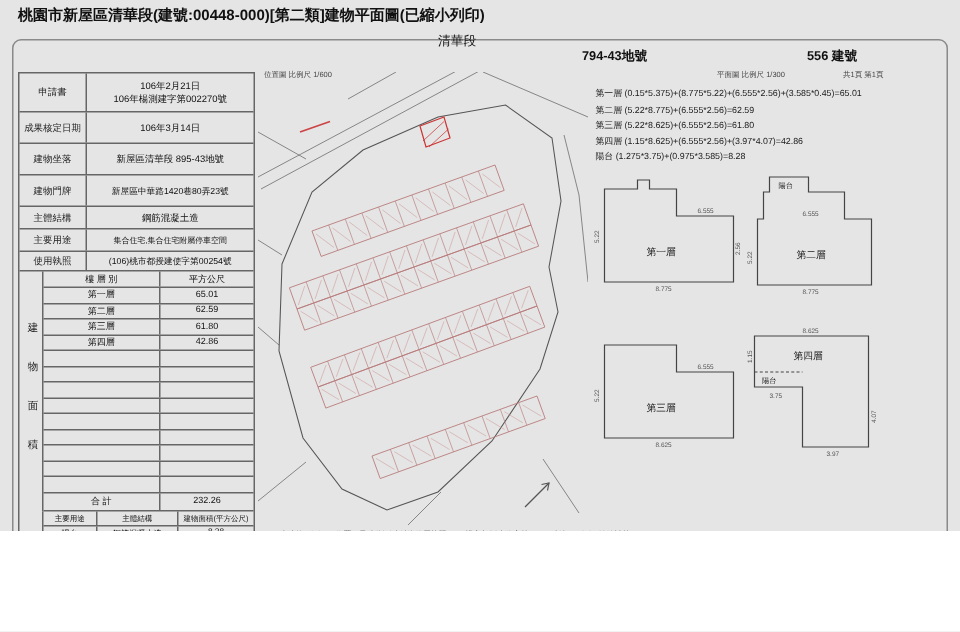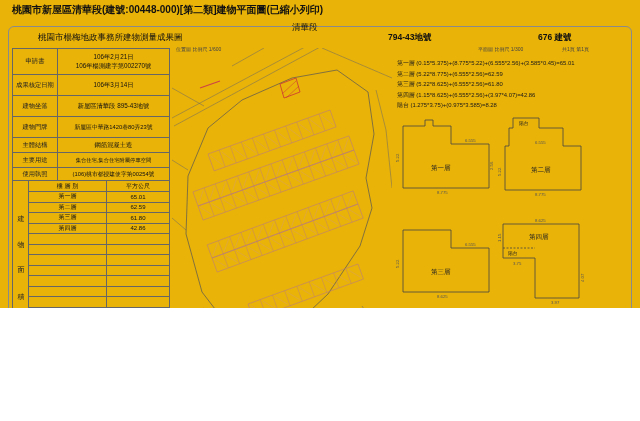--- a/index.html
+++ b/index.html
@@ -1,16 +1,16 @@
 <!DOCTYPE html>
 <html><head>
 <meta charset="utf-8">
 <style>
   html,body{margin:0;padding:0;background:#fff;-webkit-text-size-adjust:none;}
-  #sheet{position:relative;width:640px;height:308px;background:#eab308;
+  #sheet{position:relative;width:640px;height:354px;background:#e5e5e5;
          font-family:"Liberation Sans",sans-serif;color:#111;overflow:hidden;}
   .abs{position:absolute;}
   #page-title{left:12px;top:3px;font-size:10px;font-weight:bold;letter-spacing:0;}
   #border-box{left:8px;top:26px;width:622px;height:388px;border:1.5px solid #8a8a8a;border-radius:6px;}
   .hdr{font-size:8.5px;white-space:nowrap;}
   .hdr.b{font-weight:bold;}
   .tiny{font-size:5px;color:#444;white-space:nowrap;}
   
   #info-table{left:12px;top:48px;width:158px;border:0.8px solid #666;box-sizing:border-box;font-size:6.3px;}
   .irow{display:flex;border-bottom:0.8px solid #666;box-sizing:border-box;}
@@ -38,24 +38,23 @@
   .dim{font-size:4.3px;fill:#555;}
 </style>
 </head>
 <body>
 
 <div id="sheet">
 
   <div id="page-title" class="abs">桃園市新屋區清華段(建號:00448-000)[第二類]建物平面圖(已縮小列印)</div>
   <div id="border-box" class="abs"></div>
 
-  <div class="abs hdr" style="left:38px;top:32px;">桃園市楊梅地政事務所建物測量成果圖</div>
   <div class="abs hdr" style="left:292px;top:22px;">清華段</div>
   <div class="abs hdr b" style="left:388px;top:32px;">794-43地號</div>
-  <div class="abs hdr b" style="left:538px;top:32px;">676 建號</div>
+  <div class="abs hdr b" style="left:538px;top:32px;">556 建號</div>
   <div class="abs tiny" style="left:176px;top:46px;">位置圖 比例尺 1/600</div>
   <div class="abs tiny" style="left:478px;top:46px;">平面圖 比例尺 1/300</div>
   <div class="abs tiny" style="left:562px;top:46px;">共1頁 第1頁</div>
 
   <div id="info-table" class="abs">
     <div class="irow" style="height:26px;">
       <div class="ilabel">申請書</div>
       <div class="ivalue">
         <div>106年2月21日</div>
         <div>106年楊測建字第002270號</div>

